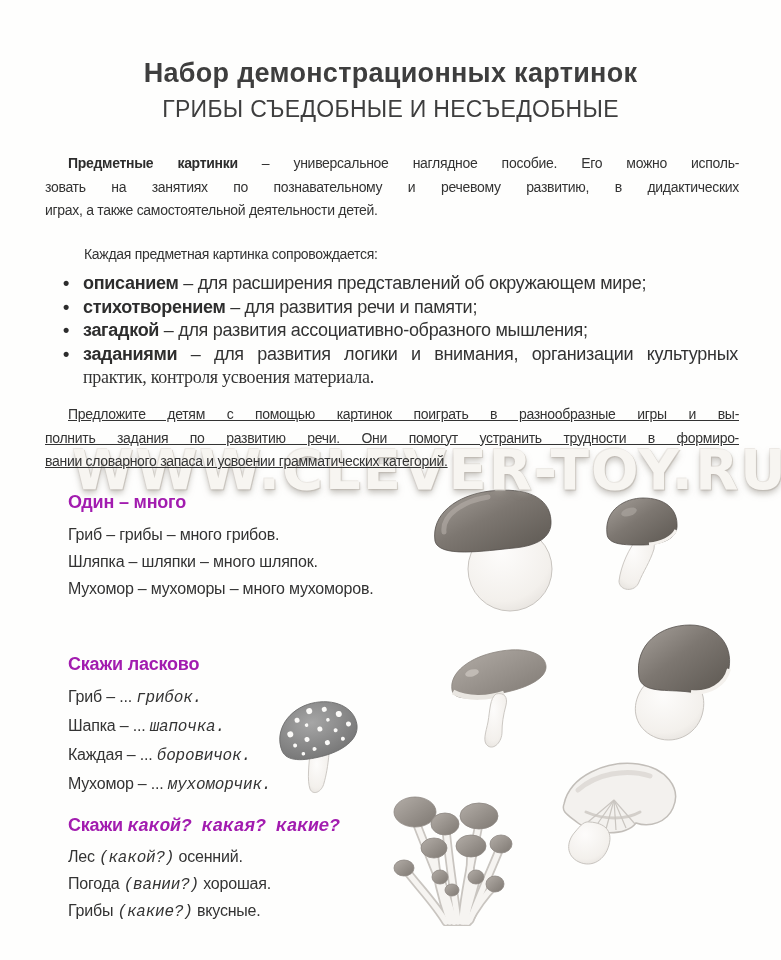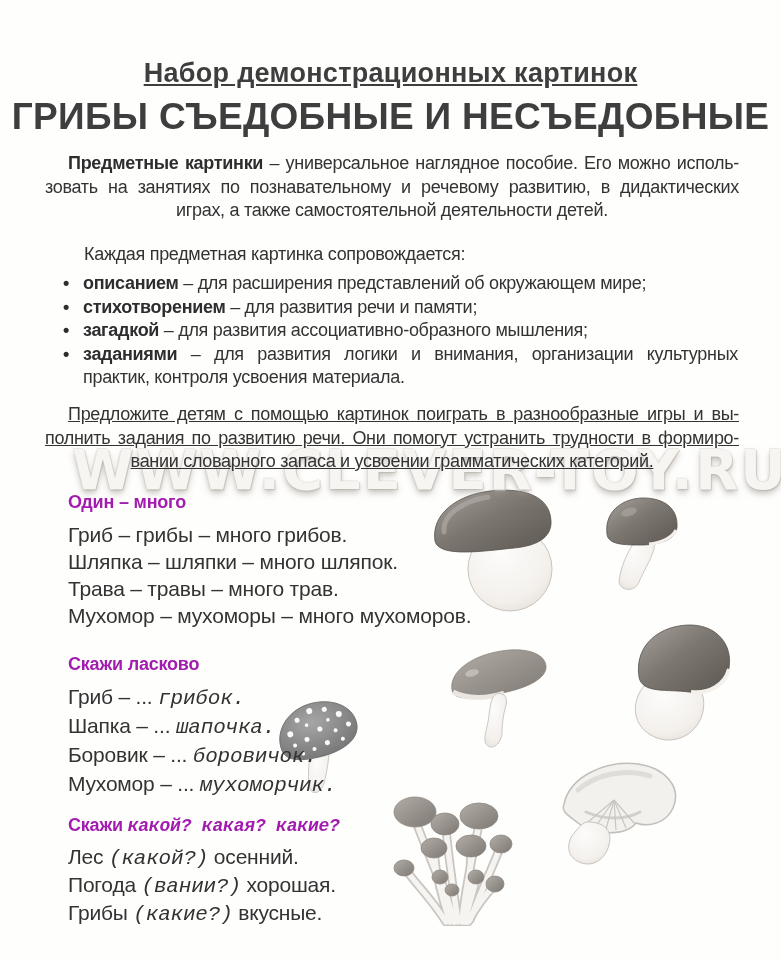--- a/index.html
+++ b/index.html
@@ -3,40 +3,40 @@
 <meta charset="utf-8">
 <style>
   html,body{margin:0;padding:0;background:#e9e7e4;}
   .page{
     position:relative;width:781px;height:960px;background:#fefefdff;
     background:#fefefd;overflow:hidden;
     font-family:"Liberation Sans",sans-serif;color:#333;
   }
   
   .title{position:absolute;top:58px;left:0;width:100%;text-align:center;z-index:4;color:#3e3e3e;}
-  .title .t1{font-size:27px;font-weight:bold;letter-spacing:.3px;text-decoration:underline;}
-  .title .t2{font-size:37px;font-weight:bold;margin-top:7px;letter-spacing:.3px;}
-  
-  .block{position:absolute;left:45px;width:694px;z-index:4;font-size:18px;line-height:23.5px;letter-spacing:-0.3px;}
-  .line{min-height:23.5px;text-align:center;}
+  .title .t1{font-size:27px;font-weight:bold;letter-spacing:.3px;}
+  .title .t2{font-size:23px;font-weight:normal;margin-top:7px;letter-spacing:.3px;}
+  
+  .block{position:absolute;left:45px;width:694px;z-index:4;font-size:14px;line-height:23.5px;letter-spacing:-0.3px;}
+  .line{min-height:23.5px;}
   .j{text-align:justify;text-align-last:justify;}
   .indent{text-indent:23px;}
   b{color:#2d2d2d;}
   #para1{top:152px;}
   #lead{top:243px;left:84px;width:671px;}
   #para2{top:403px;text-decoration:underline;}
   
   #bullets{position:absolute;left:63px;top:272px;width:675px;z-index:4;font-size:18px;line-height:23.5px;letter-spacing:-0.3px;}
   .bline{position:relative;padding-left:20px;}
   .bdot{position:absolute;left:0;top:0;font-size:18px;color:#2d2d2d;font-weight:bold;}
-  .bcont{padding-left:20px;}
+  .bcont{padding-left:20px;font-family:Liberation Serif, serif;}
   
   .sec{position:absolute;left:68px;z-index:4;}
   .sec-h{font-size:18px;font-weight:bold;color:#a21caf;letter-spacing:-0.2px;}
-  .sec-lines{margin-top:8px;font-size:21px;line-height:27px;letter-spacing:-0.2px;}
+  .sec-lines{margin-top:8px;font-size:16px;line-height:27px;letter-spacing:-0.2px;}
   #sec1{top:492px;}
   #sec2{top:654px;}
   #sec3{top:815px;}
   #sec3 .sec-lines{line-height:26px;}
   i{font-style:italic;font-family:Liberation Mono, monospace;}
   
   .watermark{
     position:absolute;top:437px;left:72px;z-index:3;white-space:nowrap;
     font-family:"DejaVu Sans",sans-serif;font-size:56px;font-weight:bold;letter-spacing:2px;
     color:#f7f5f1;
@@ -112,31 +112,30 @@
     <div class="line">вании словарного запаса и усвоении грамматических категорий.</div>
   </div>
 
   <div class="watermark">WWW.CLEVER-TOY.RU</div>
 
   <section class="sec" id="sec1">
     <div class="sec-h">Один – много</div>
     <div class="sec-lines">
       <div>Гриб – грибы – много грибов.</div>
       <div>Шляпка – шляпки – много шляпок.</div>
-      <div>Трава – травы – много трав.</div>
       <div>Мухомор – мухоморы – много мухоморов.</div>
     </div>
   </section>
 
   <section class="sec" id="sec2">
     <div class="sec-h">Скажи ласково</div>
     <div class="sec-lines">
       <div><span>Гриб – ... </span><i>грибок.</i></div>
       <div><span>Шапка – ... </span><i>шапочка.</i></div>
-      <div><span>Боровик – ... </span><i>боровичок.</i></div>
+      <div><span>Каждая – ... </span><i>боровичок.</i></div>
       <div><span>Мухомор – ... </span><i>мухоморчик.</i></div>
     </div>
   </section>
 
   <section class="sec" id="sec3">
     <div class="sec-h"><span>Скажи </span><i>какой? какая? какие?</i></div>
     <div class="sec-lines">
       <div><span>Лес </span><i>(какой?)</i><span> осенний.</span></div>
       <div><span>Погода </span><i>(вании?)</i><span> хорошая.</span></div>
       <div><span>Грибы </span><i>(какие?)</i><span> вкусные.</span></div>

